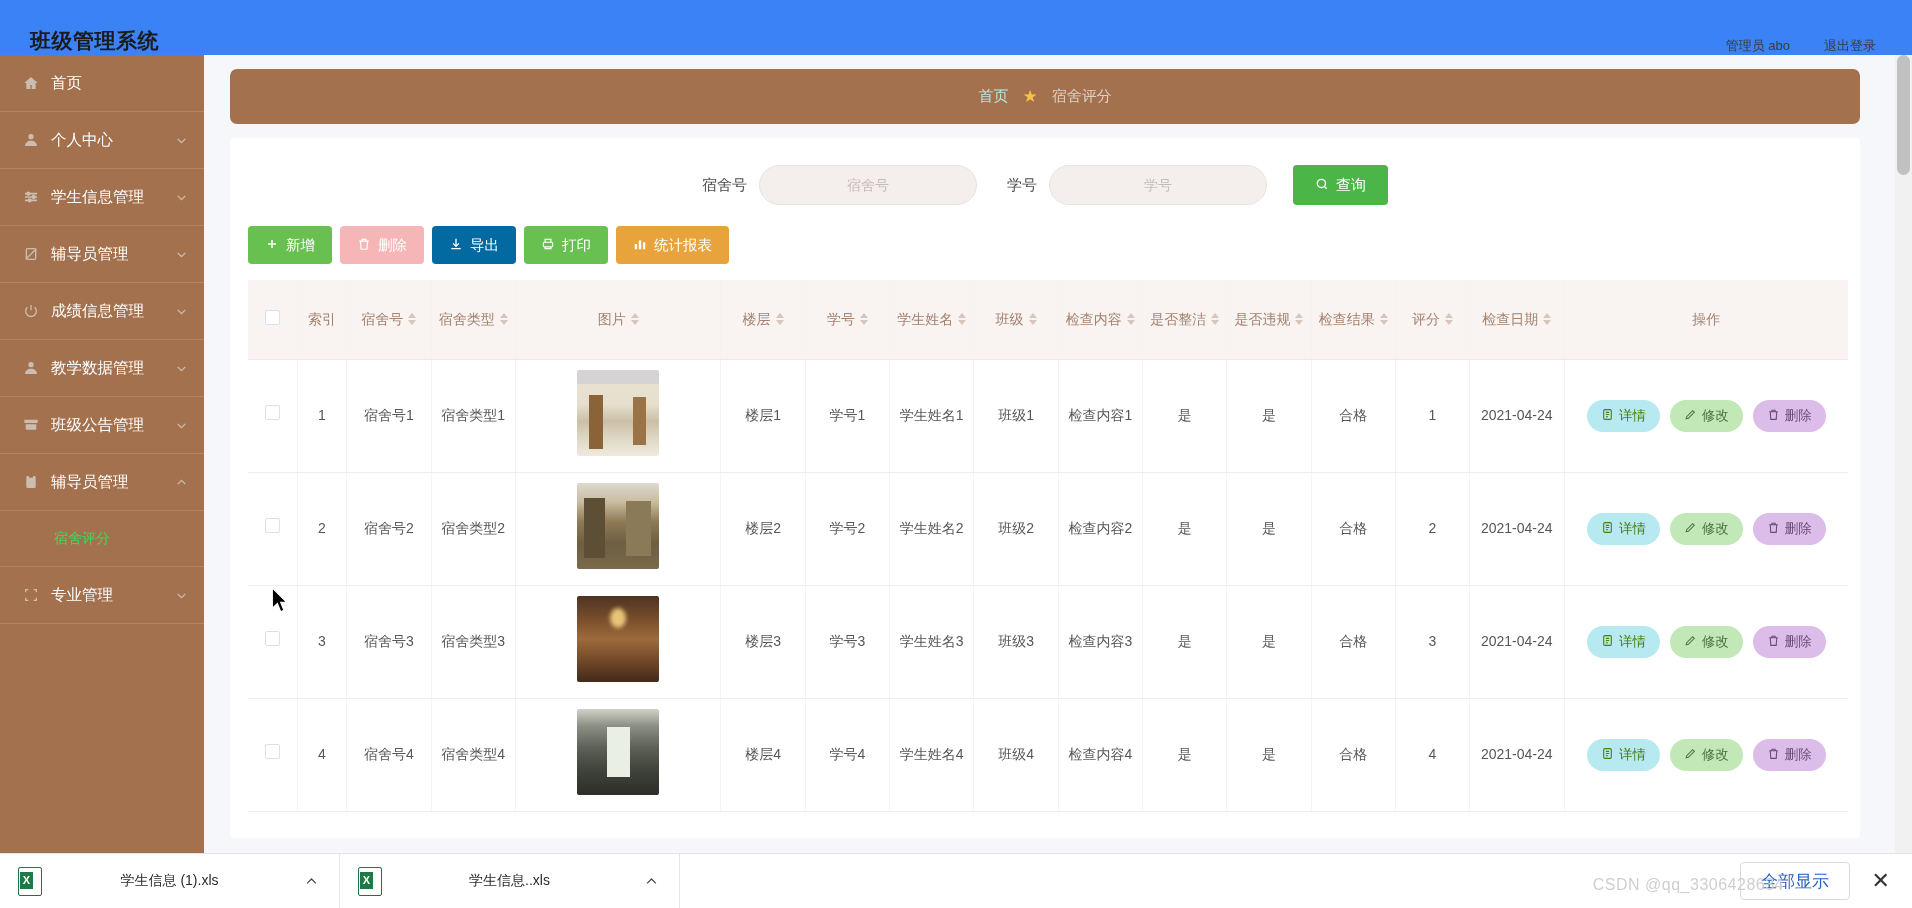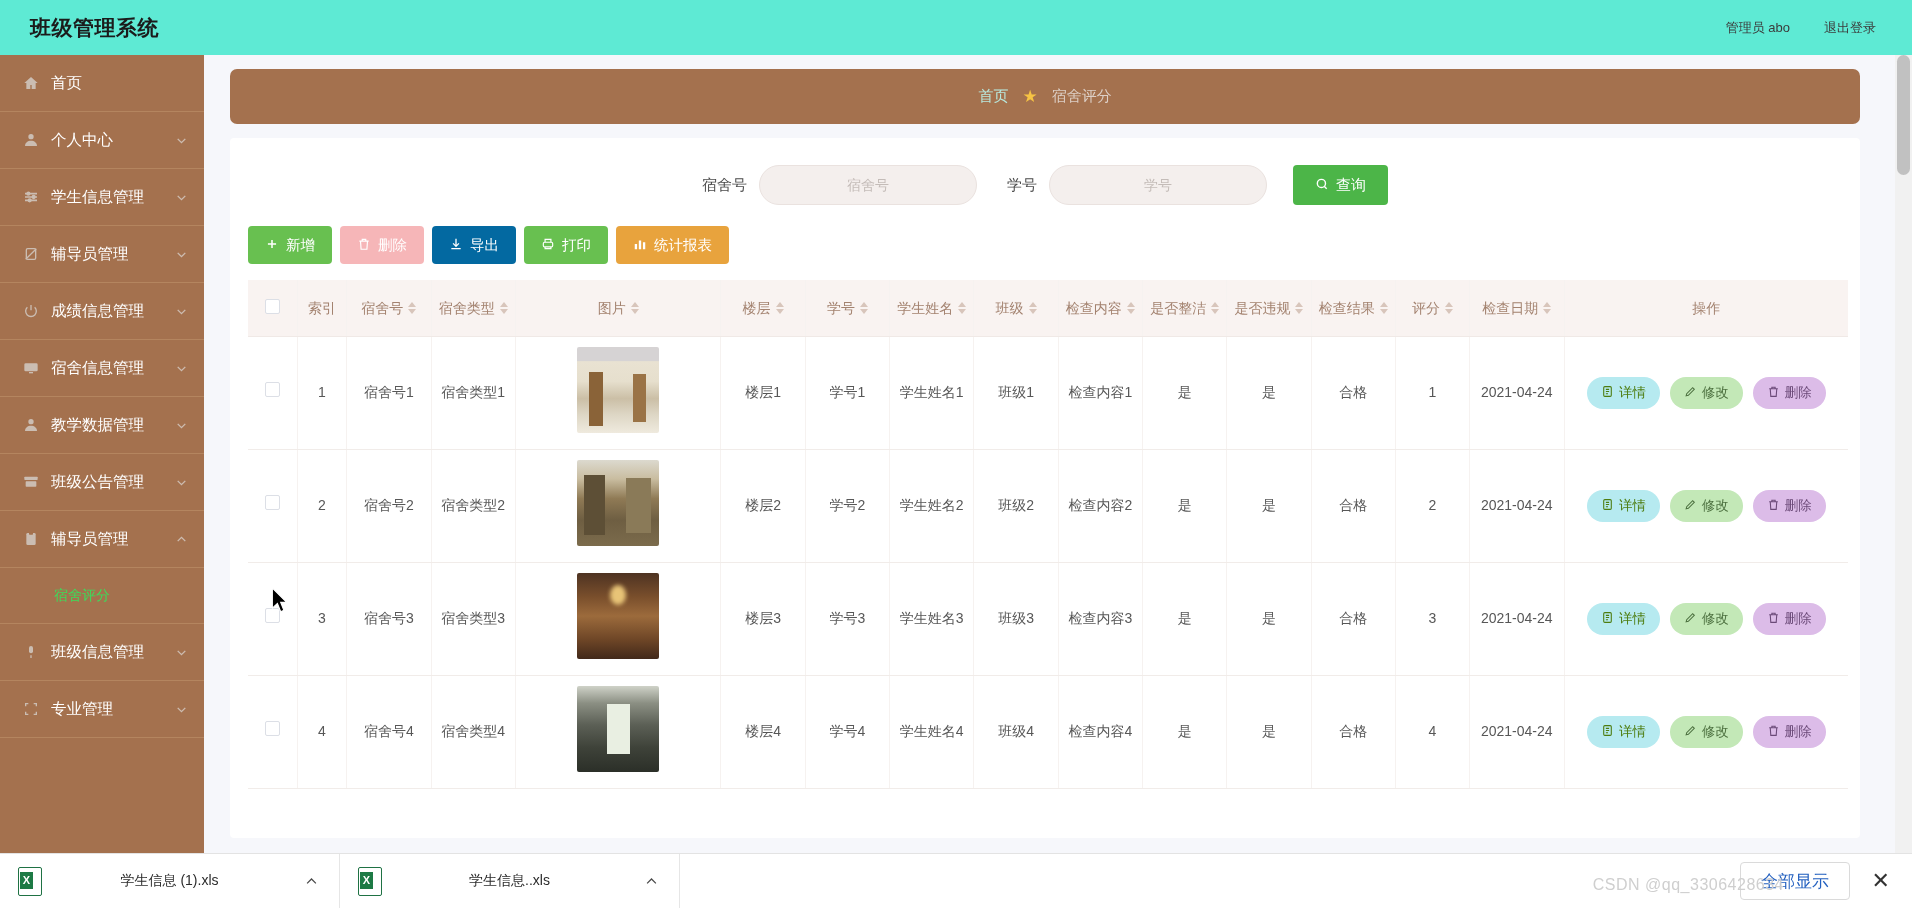--- a/index.html
+++ b/index.html
@@ -13,22 +13,22 @@
     position: relative;
     width: 1912px; height: 908px;
     background: #f5f3f1;
     overflow: hidden;
   }
 
   
   .topbar {
     position: absolute; top:0; left:0;
     width: 1912px; height: 55px;
-    background: #5eead4;
-    display:flex; align-items:center; justify-content:space-between;
+    background: #3b82f6;
+    display:flex; align-items:flex-end; justify-content:space-between;
     padding: 0 36px 0 30px;
     z-index: 30;
     gap: 8px;
   }
   .brand {
     font-size: 21px; font-weight: 700; color:#1b1b1b;
     letter-spacing: .5px;
   }
   .topright { display:flex; align-items:center; gap:34px; }
   .topright span { font-size: 13px; color:#3b3b3b; }
@@ -151,21 +151,21 @@
   table.grid {
     width: 1600px;
     border-collapse: collapse;
     table-layout: fixed;
   }
   table.grid thead th {
     background:#f9f3f1;
     color:#a3826f;
     font-size:14px; font-weight:400;
     padding: 14px 4px;
-    height: 56px;
+    height: 79px;
     border-bottom: 1px solid #f0e9e6;
     vertical-align: middle;
   }
   .th-inner {
     display:flex; align-items:center; justify-content:center;
     gap:5px; flex-wrap: wrap; line-height:1.45;
   }
   .sort-ico {
     display:inline-flex; flex-direction:column; gap:2px;
     flex: 0 0 auto;
@@ -387,34 +387,20 @@
           </svg>
       </span>
       <span class="mi-label">成绩信息管理</span>
       <span class="mi-arrow">
         <svg viewBox="0 0 24 24" fill="none" stroke="currentColor" stroke-width="2.5">
             <path d="M5 9l7 7 7-7"></path>
           </svg>
       </span>
     </div>
 
-    <div class="menu-item">
-      <span class="mi-icon">
-        <svg viewBox="0 0 24 24" fill="currentColor">
-            <rect x="2" y="5" width="20" height="12" rx="2"></rect>
-            <rect x="9" y="18" width="6" height="2"></rect>
-          </svg>
-      </span>
-      <span class="mi-label">宿舍信息管理</span>
-      <span class="mi-arrow">
-        <svg viewBox="0 0 24 24" fill="none" stroke="currentColor" stroke-width="2.5">
-            <path d="M5 9l7 7 7-7"></path>
-          </svg>
-      </span>
-    </div>
 
     <div class="menu-item">
       <span class="mi-icon">
         <svg viewBox="0 0 24 24" fill="currentColor">
             <circle cx="12" cy="7" r="4"></circle>
             <path d="M3 21c0-5 4-8 9-8s9 3 9 8z"></path>
           </svg>
       </span>
       <span class="mi-label">教学数据管理</span>
       <span class="mi-arrow">
@@ -451,34 +437,20 @@
         <svg viewBox="0 0 24 24" fill="none" stroke="currentColor" stroke-width="2.5">
             <path d="M5 15l7-7 7 7"></path>
           </svg>
       </span>
     </div>
 
     <div class="submenu-item">
       <span>宿舍评分</span>
     </div>
 
-    <div class="menu-item">
-      <span class="mi-icon">
-        <svg viewBox="0 0 24 24" fill="currentColor">
-            <rect x="9" y="3" width="6" height="11" rx="3"></rect>
-            <path d="M11 17h2v4h-2z"></path>
-          </svg>
-      </span>
-      <span class="mi-label">班级信息管理</span>
-      <span class="mi-arrow">
-        <svg viewBox="0 0 24 24" fill="none" stroke="currentColor" stroke-width="2.5">
-            <path d="M5 9l7 7 7-7"></path>
-          </svg>
-      </span>
-    </div>
 
     <div class="menu-item">
       <span class="mi-icon">
         <svg viewBox="0 0 24 24" fill="none" stroke="currentColor" stroke-width="2">
             <path d="M4 8V4h4M16 4h4v4M20 16v4h-4M8 20H4v-4"></path>
           </svg>
       </span>
       <span class="mi-label">专业管理</span>
       <span class="mi-arrow">
         <svg viewBox="0 0 24 24" fill="none" stroke="currentColor" stroke-width="2.5">

